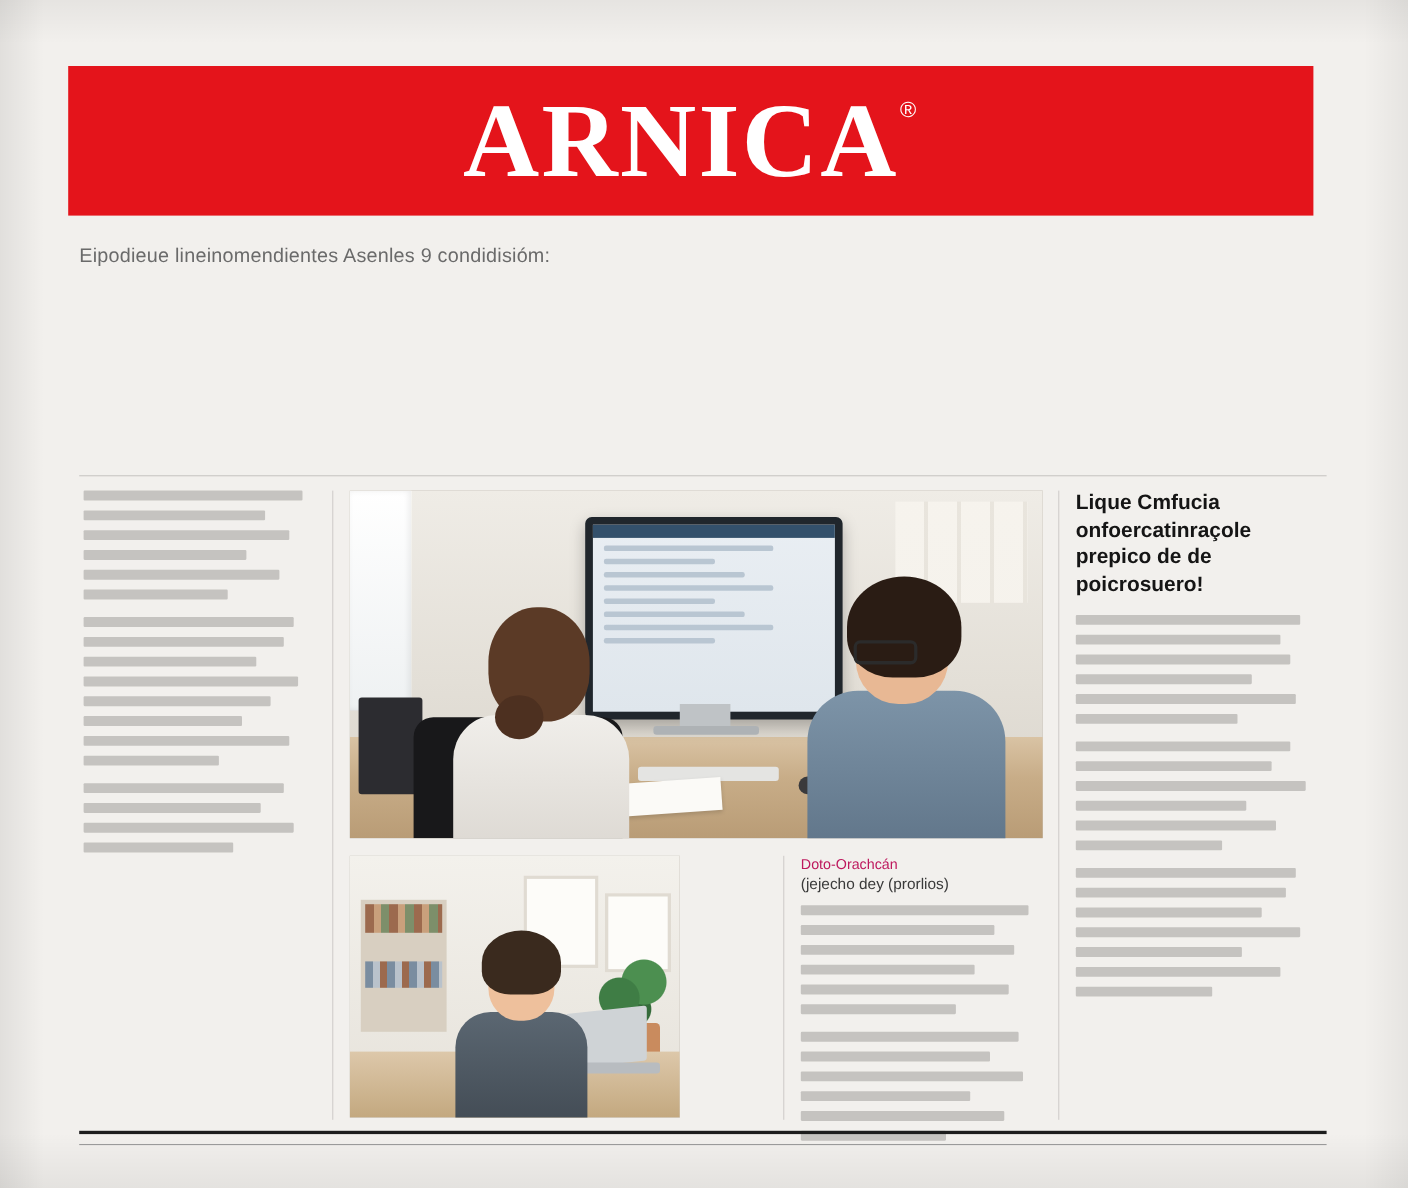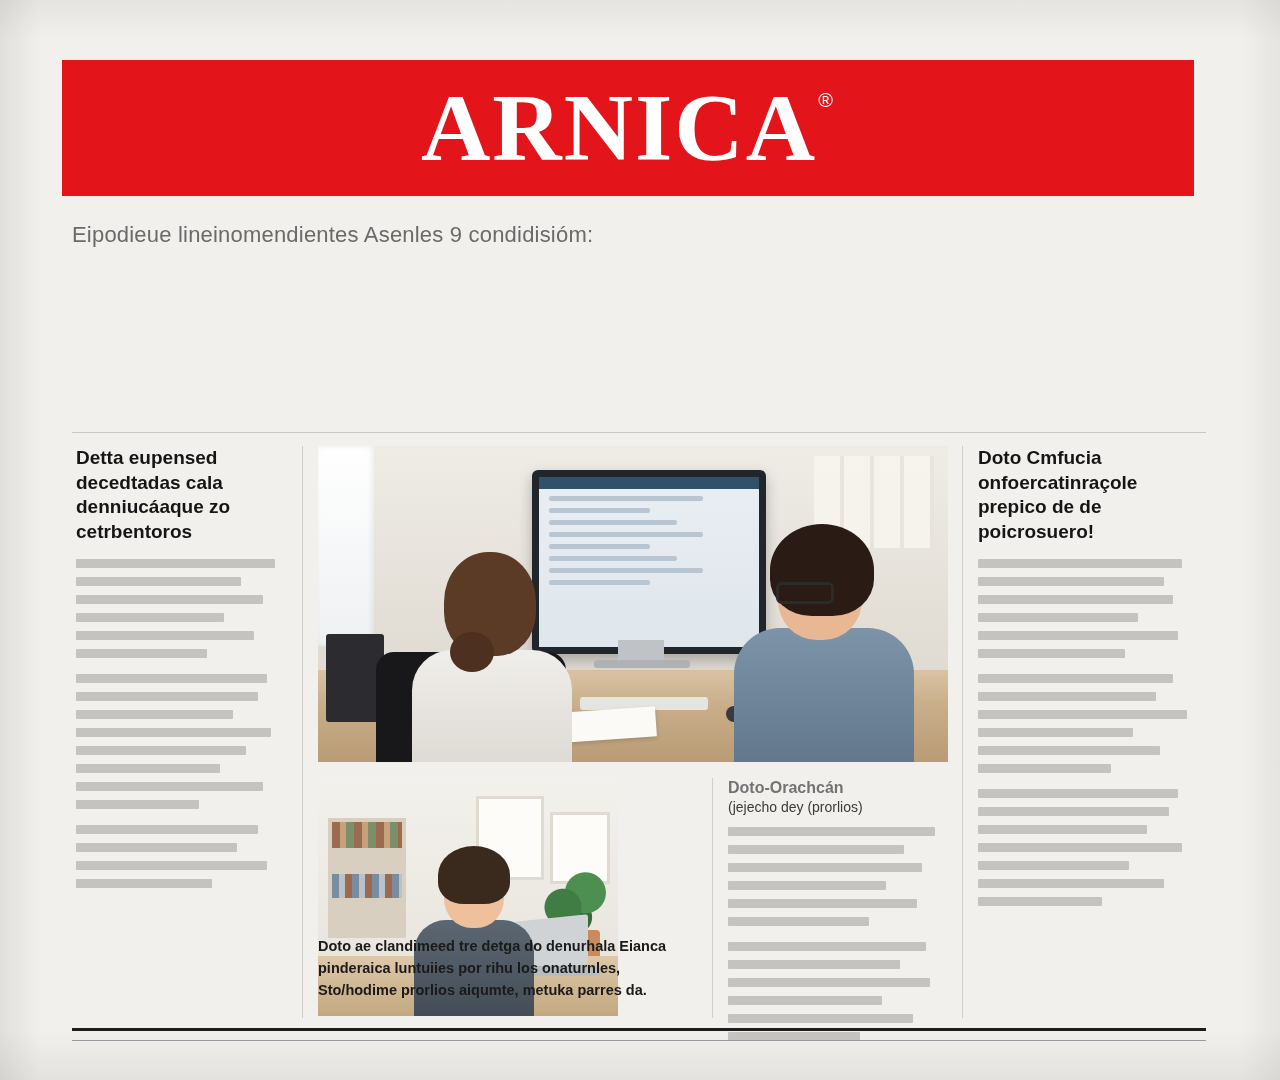--- a/index.html
+++ b/index.html
@@ -65,21 +65,21 @@
     font-family: "Liberation Sans", sans-serif;
     font-weight: normal;
   }
 
   
   .kicker {
     position: absolute;
     left: 72px;
     top: 222px;
     width: 1000px;
-    font-size: 22px;
+    font-size: 18px;
     color: #6a6a6a;
     letter-spacing: 0.2px;
   }
 
   
   .headline {
     position: absolute;
     left: 70px;
     top: 262px;
     width: 1130px;
@@ -359,23 +359,23 @@
     color: #1a1a1a;
   }
 
   .center-right-block {
     position: absolute;
     left: 728px;
     top: 778px;
     width: 220px;
   }
   .cr-title {
-    font-weight: bold;
-    font-size: 16px;
-    color: #737373;
+    font-weight: normal;
+    font-size: 13px;
+    color: #be185d;
     line-height: 1.3;
   }
   .cr-sub {
     font-size: 14px;
     color: #3a3a3a;
     margin-bottom: 12px;
   }
   .vrule-inner {
     position: absolute;
     left: 712px;
@@ -399,21 +399,20 @@
   </div>
 
   <div class="kicker">Eipodieue lineinomendientes Asenles 9 condidisióm:</div>
 
 
   <div class="rule-top"></div>
   <div class="vrule c1"></div>
   <div class="vrule c2"></div>
 
   <div class="col-left">
-    <div class="subhead">Detta eupensed decedtadas cala denniucáaque zo cetrbentoros</div>
     <div id="left-paras">
         <div class="blurpara">
           <div class="blurline" style="width: 94%;"></div>
           <div class="blurline" style="width: 78%;"></div>
           <div class="blurline" style="width: 88%;"></div>
           <div class="blurline" style="width: 70%;"></div>
           <div class="blurline" style="width: 84%;"></div>
           <div class="blurline" style="width: 62%;"></div>
         </div>
         <div class="blurpara">
@@ -429,21 +428,21 @@
         <div class="blurpara">
           <div class="blurline" style="width: 86%;"></div>
           <div class="blurline" style="width: 76%;"></div>
           <div class="blurline" style="width: 90%;"></div>
           <div class="blurline" style="width: 64%;"></div>
         </div>
       </div>
   </div>
 
   <div class="col-right">
-    <div class="subhead">Doto Cmfucia onfoercatinraçole prepico de de poicrosuero!</div>
+    <div class="subhead">Lique Cmfucia onfoercatinraçole prepico de de poicrosuero!</div>
     <div id="right-paras">
         <div class="blurpara">
           <div class="blurline" style="width: 92%;"></div>
           <div class="blurline" style="width: 84%;"></div>
           <div class="blurline" style="width: 88%;"></div>
           <div class="blurline" style="width: 72%;"></div>
           <div class="blurline" style="width: 90%;"></div>
           <div class="blurline" style="width: 66%;"></div>
         </div>
         <div class="blurpara">
@@ -521,21 +520,20 @@
       <div class="scene2-person">
         <div class="body"></div>
         <div class="face"></div>
         <div class="hair"></div>
       </div>
     </div>
   </div>
 
   <div class="vrule-inner"></div>
 
-  <div class="photo-caption">Doto ae clandimeed tre detga do denurhala Eianca pinderaica luntuiies por rihu los onaturnles, Sto/hodime prorlios aiqumte, metuka parres da.</div>
 
   <div class="center-right-block">
     <div class="cr-title">Doto-Orachcán</div>
     <div class="cr-sub">(jejecho dey (prorlios)</div>
     <div id="cr-paras">
         <div class="blurpara">
           <div class="blurline" style="width: 94%;"></div>
           <div class="blurline" style="width: 80%;"></div>
           <div class="blurline" style="width: 88%;"></div>
           <div class="blurline" style="width: 72%;"></div>

